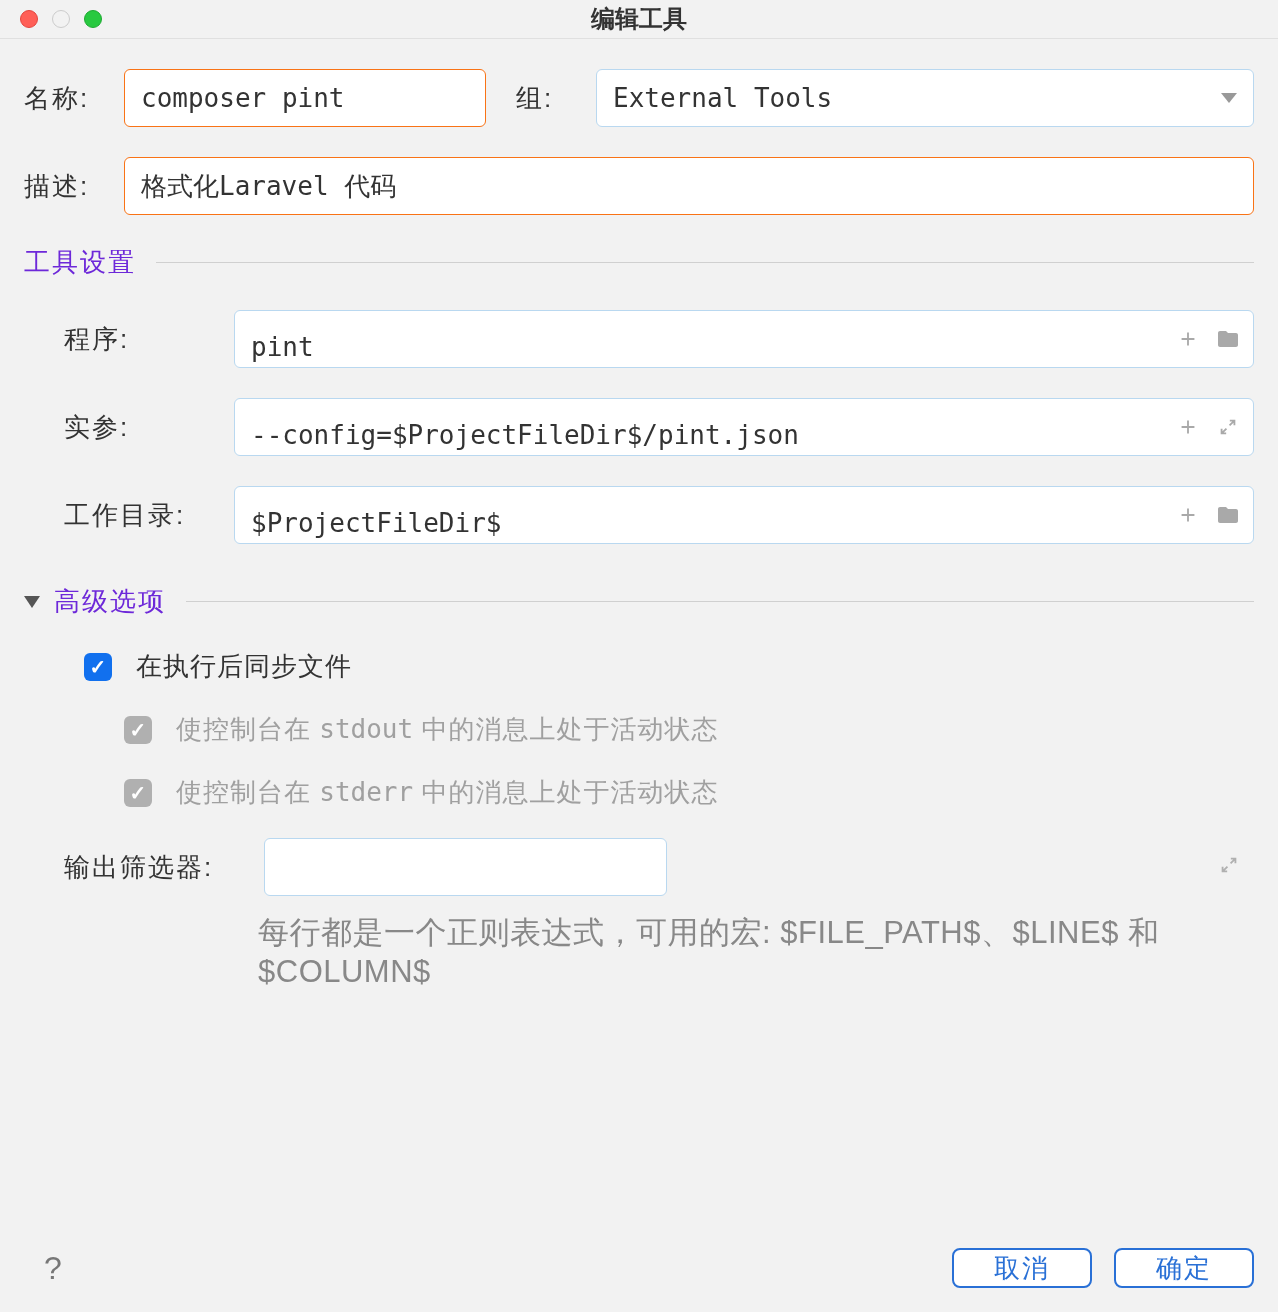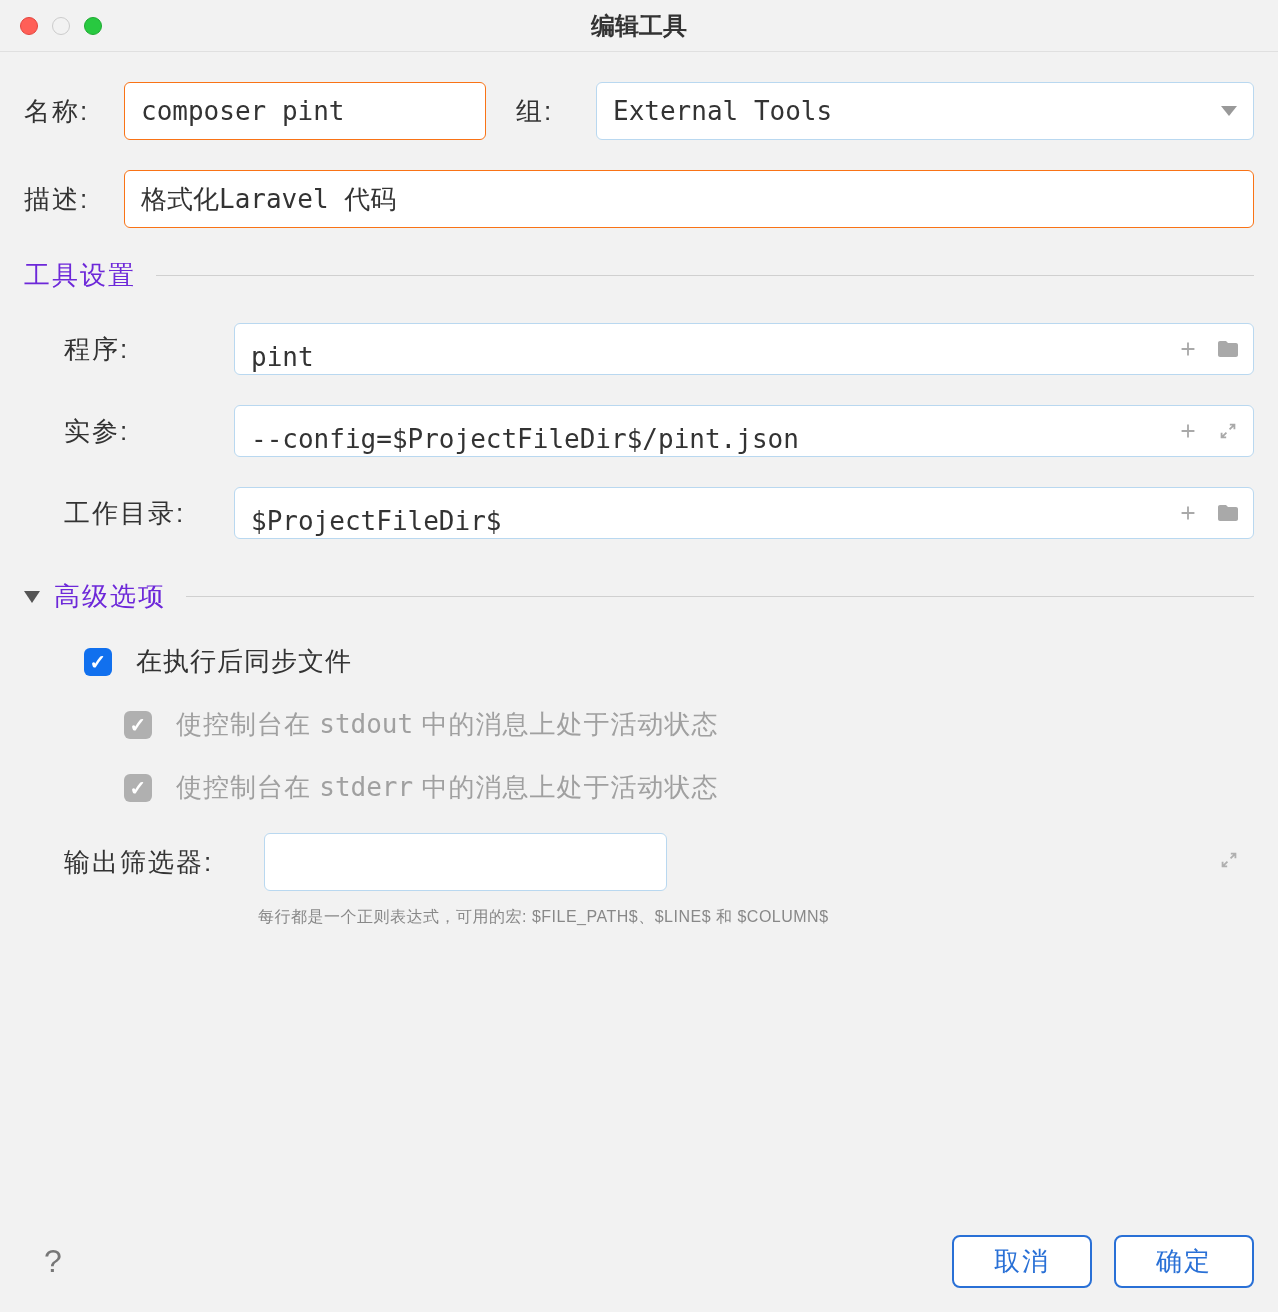--- a/index.html
+++ b/index.html
@@ -5,21 +5,21 @@
 * { box-sizing: border-box; margin: 0; padding: 0; }
 body {
   font-family: -apple-system, BlinkMacSystemFont, "Segoe UI", sans-serif;
   background: #f2f2f2;
   width: 1278px;
   height: 1312px;
   overflow: hidden;
   color: #333;
 }
 .titlebar {
-  height: 52px;
+  height: 39px;
   display: flex;
   align-items: center;
   padding: 7px 20px;
   border-bottom: 1px solid #e0e0e0;
   position: relative;
 }
 .traffic-lights {
   display: flex;
   gap: 14px;
 }
@@ -122,21 +122,21 @@
   letter-spacing: 2px;
 }
 .tool-input-wrap {
   flex: 1;
   position: relative;
   display: flex;
   align-items: center;
 }
 .tool-input {
   flex: 1;
-  height: 52px;
+  height: 58px;
   background: #fff;
   border: 1px solid #b9d8f0;
   border-radius: 6px;
   padding: 16px 90px 0 16px;
   font-size: 26px;
   font-family: "SF Mono", Menlo, monospace;
   color: #333;
   outline: none;
 }
 .input-icons {
@@ -218,21 +218,21 @@
 }
 .filter-wrap { flex: 1; position: relative; }
 .expand-icon {
   position: absolute;
   right: 14px;
   top: 50%;
   transform: translateY(-50%);
   color: #b0b0b0;
 }
 .hint {
-  font-size: 16px;
+  font-size: 31px;
   color: #888;
   padding-left: 234px;
   margin-top: 16px;
   letter-spacing: 0.5px;
 }
 .footer {
   display: flex;
   align-items: center;
   justify-content: space-between;
   padding: 0 24px;
@@ -243,21 +243,21 @@
 }
 .help-btn {
   font-size: 32px;
   color: #777;
   cursor: pointer;
   padding: 0 20px;
 }
 .footer-buttons { display: flex; gap: 22px; }
 .btn {
   min-width: 140px;
-  height: 53px;
+  height: 40px;
   border: 2px solid #2970d6;
   border-radius: 8px;
   background: #fff;
   color: #2970d6;
   font-size: 26px;
   font-weight: 500;
   cursor: pointer;
   display: flex;
   align-items: center;
   justify-content: center;

